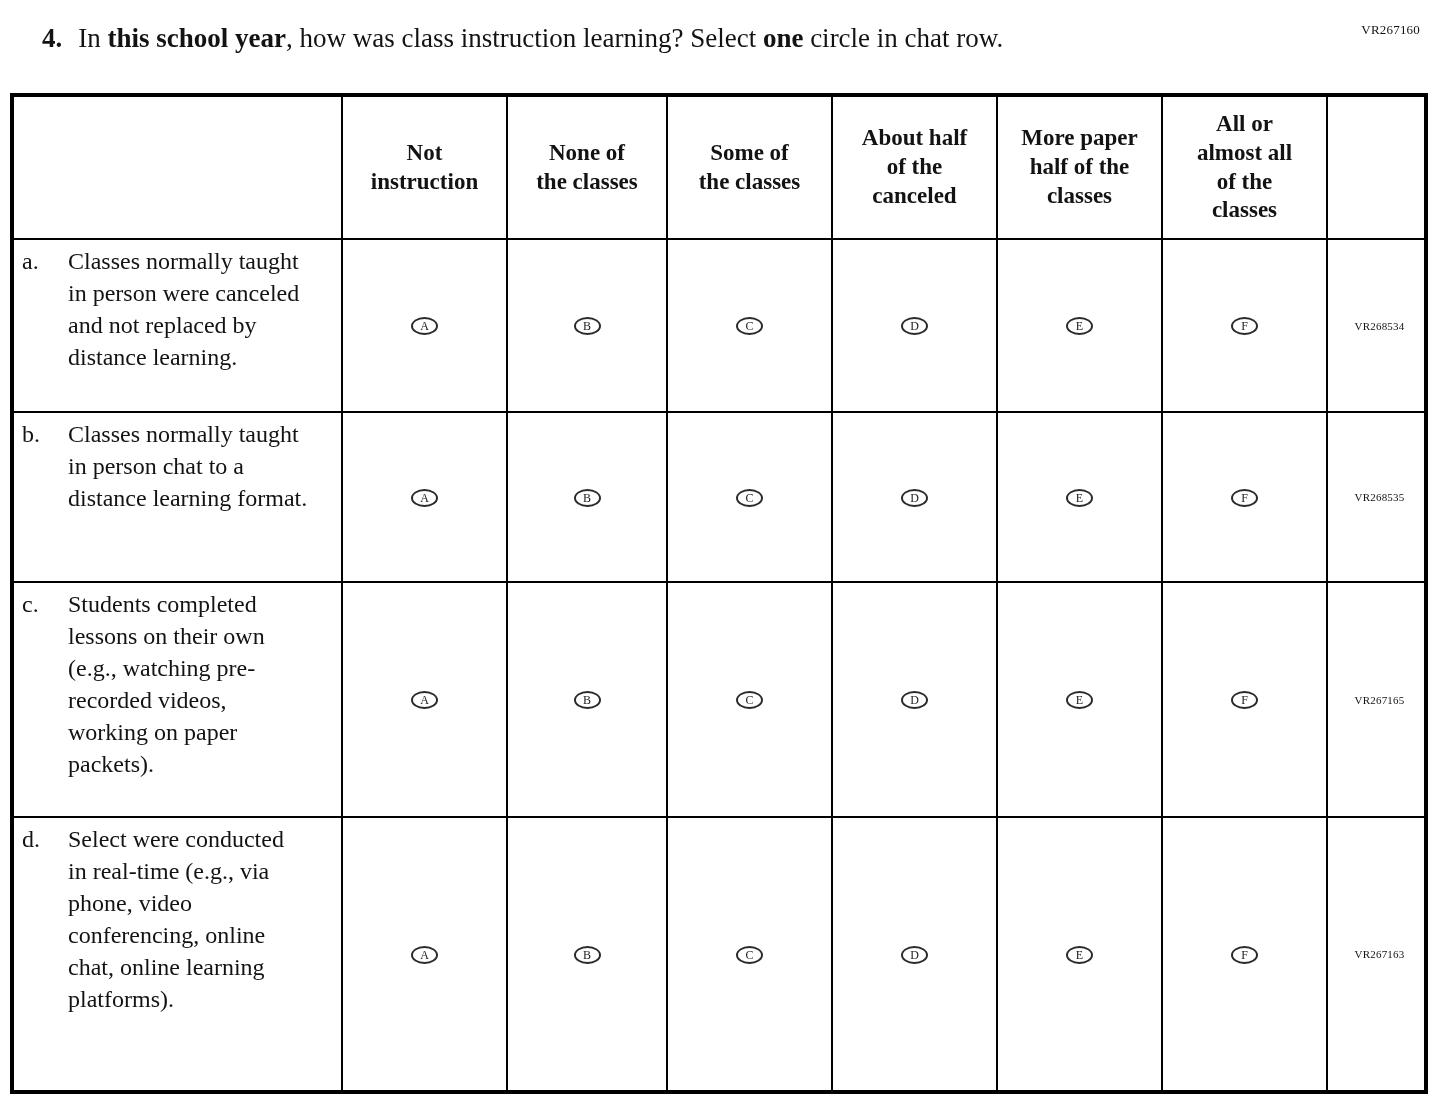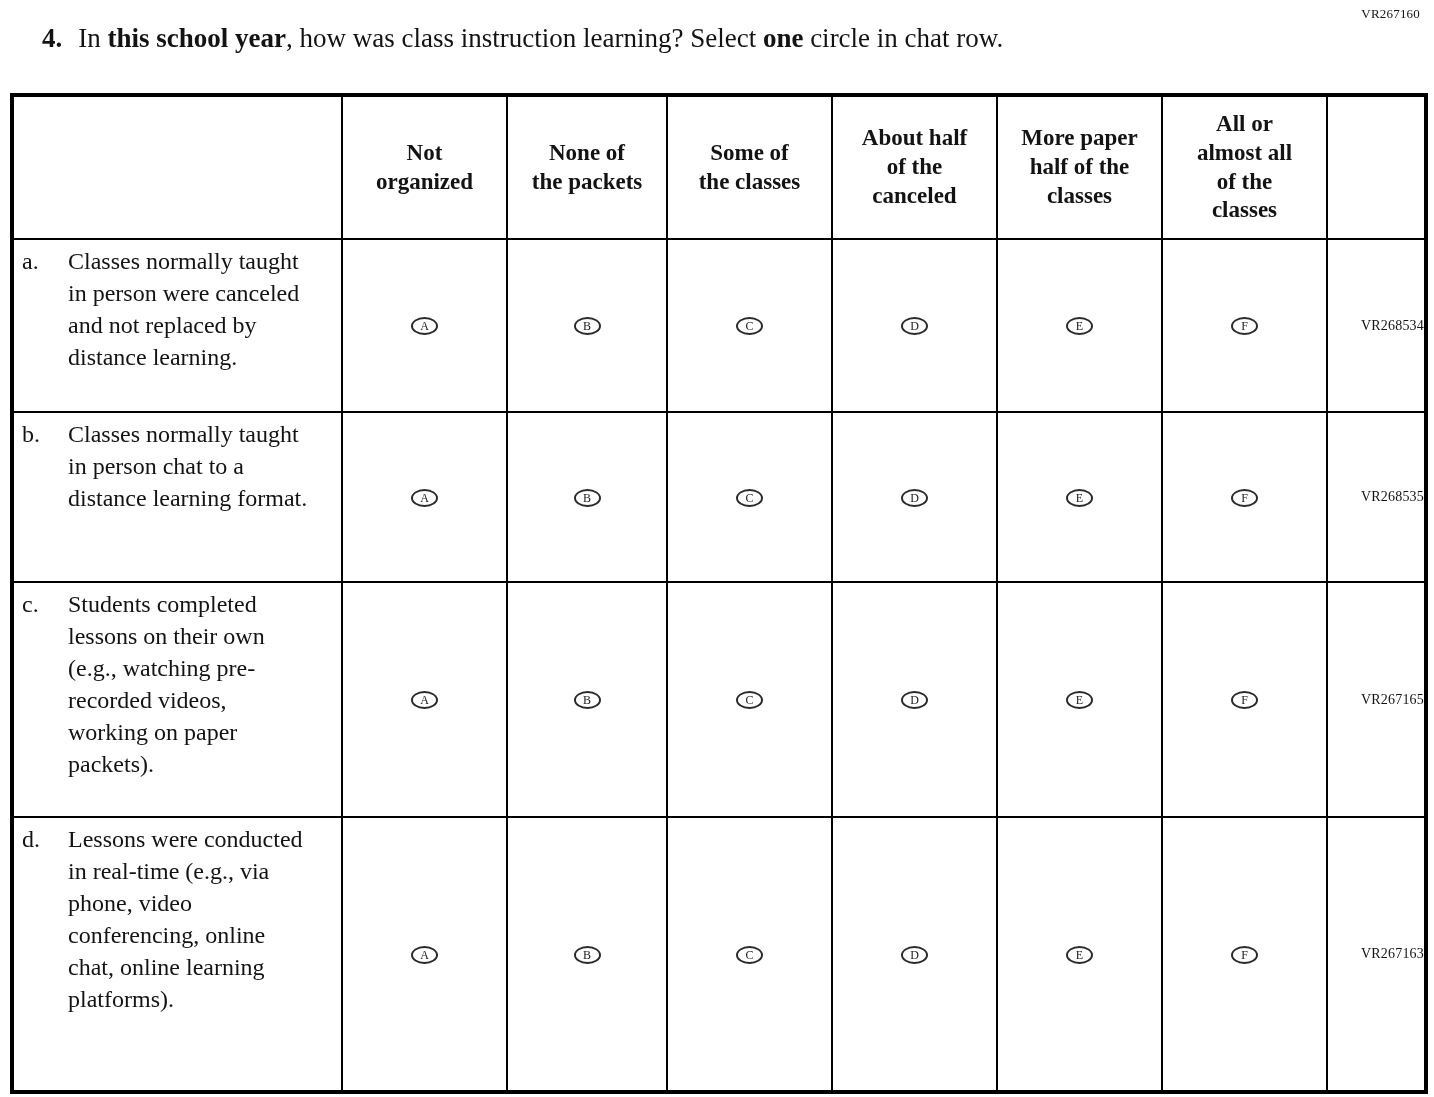--- a/index.html
+++ b/index.html
@@ -8,21 +8,21 @@
     width: 1434px;
     height: 1097px;
     position: relative;
     font-family: "Liberation Serif", serif;
     color: #131313;
     overflow: hidden;
   }
 
   .top-code {
     position: absolute;
-    top: 6px;
+    top: 22px;
     right: 14px;
     font-size: 13px;
     letter-spacing: 0.2px;
   }
 
   .question {
     position: absolute;
     top: 22px;
     left: 42px;
     font-size: 27px;
@@ -85,23 +85,23 @@
     font-size: 12px;
     line-height: 1;
     font-family: "Liberation Serif", serif;
     color: #1a1a1a;
     background: #fff;
     cursor: pointer;
   }
 
   td.code-cell {
     vertical-align: middle;
-    font-size: 14px;
+    font-size: 11px;
     padding-left: 7px;
-    text-align: right;
+    text-align: center;
     letter-spacing: 0.2px;
   }
 </style>
 </head>
 <body>
 
 <div class="top-code">VR267160</div>
 
 <div class="question">
   <span class="qnum">4.</span><span>In </span><b>this school year</b><span>, how was class instruction learning? Select </span><b>one</b><span> circle in chat row.</span>
@@ -115,23 +115,23 @@
     <col style="width:165px">
     <col style="width:165px">
     <col style="width:165px">
     <col style="width:165px">
     <col style="width:99px">
   </colgroup>
   <thead>
     <tr>
       <th></th>
       <th>Not
-organized</th>
+instruction</th>
       <th>None of
-the packets</th>
+the classes</th>
       <th>Some of
 the classes</th>
       <th>About half
 of the
 canceled</th>
       <th>More paper
 half of the
 classes</th>
       <th>All or
 almost all
@@ -183,21 +183,21 @@
       <td class="opt-cell"><span class="oval">C</span></td>
       <td class="opt-cell"><span class="oval">D</span></td>
       <td class="opt-cell"><span class="oval">E</span></td>
       <td class="opt-cell"><span class="oval">F</span></td>
       <td class="code-cell">VR267165</td>
     </tr>
     <tr>
       <td class="label-cell">
         <div class="label-wrap">
           <span class="row-letter">d.</span>
-          <span class="row-text">Lessons were conducted in real-time (e.g., via phone, video conferencing, online chat, online learning platforms).</span>
+          <span class="row-text">Select were conducted in real-time (e.g., via phone, video conferencing, online chat, online learning platforms).</span>
         </div>
       </td>
       <td class="opt-cell"><span class="oval">A</span></td>
       <td class="opt-cell"><span class="oval">B</span></td>
       <td class="opt-cell"><span class="oval">C</span></td>
       <td class="opt-cell"><span class="oval">D</span></td>
       <td class="opt-cell"><span class="oval">E</span></td>
       <td class="opt-cell"><span class="oval">F</span></td>
       <td class="code-cell">VR267163</td>
     </tr>

